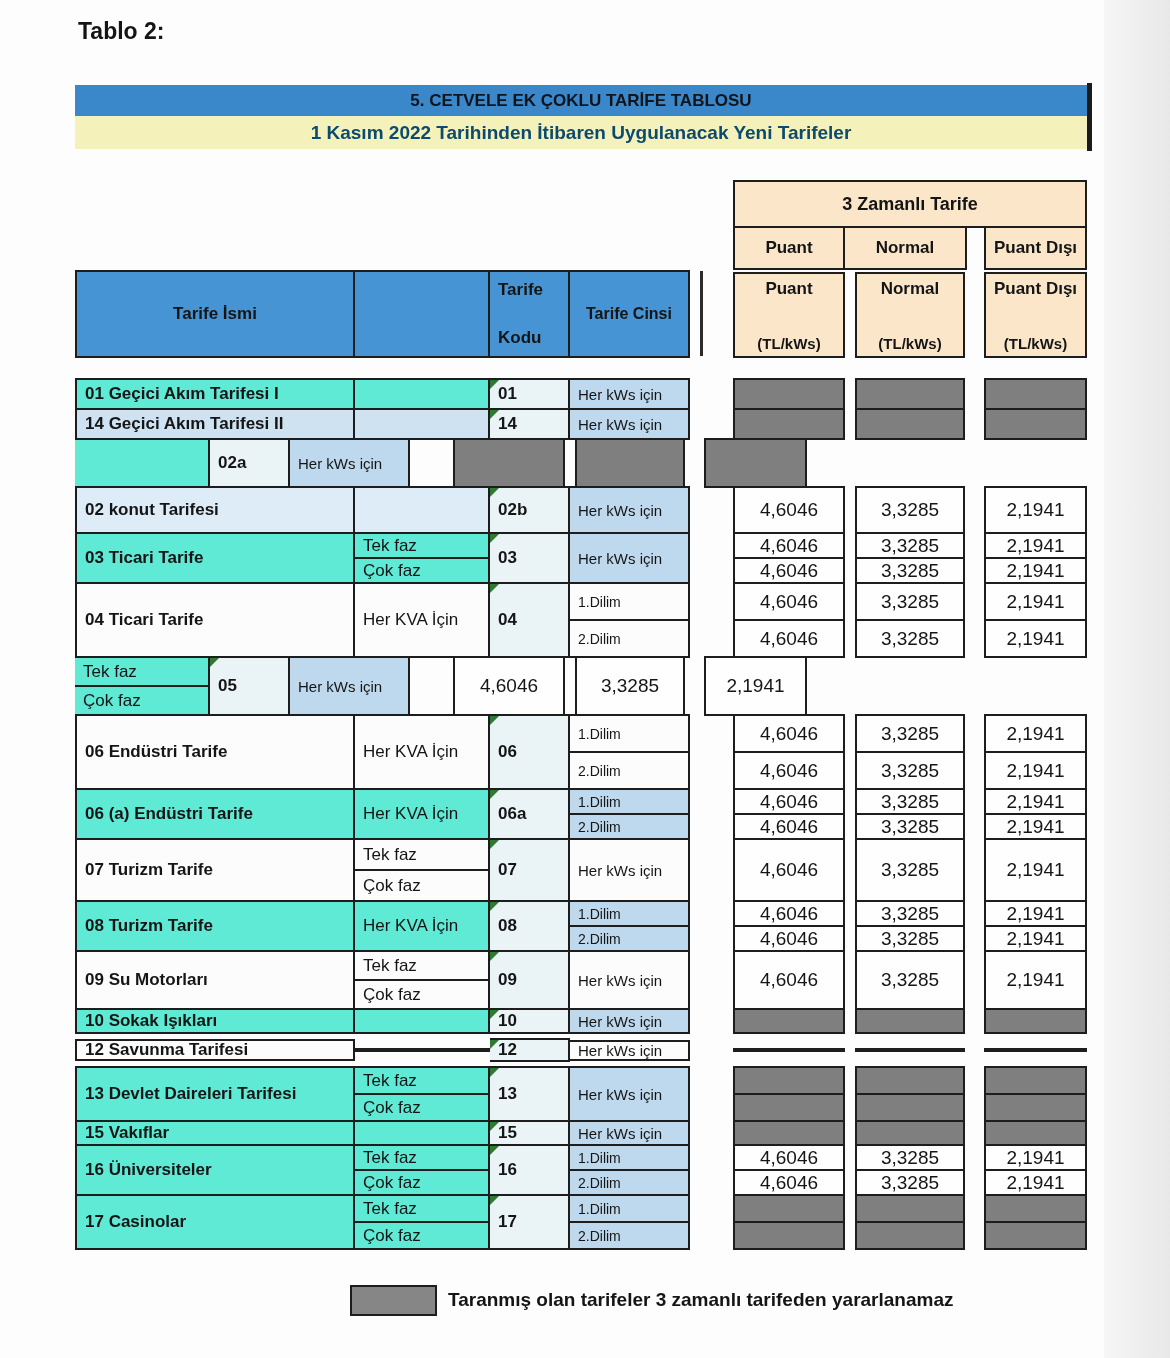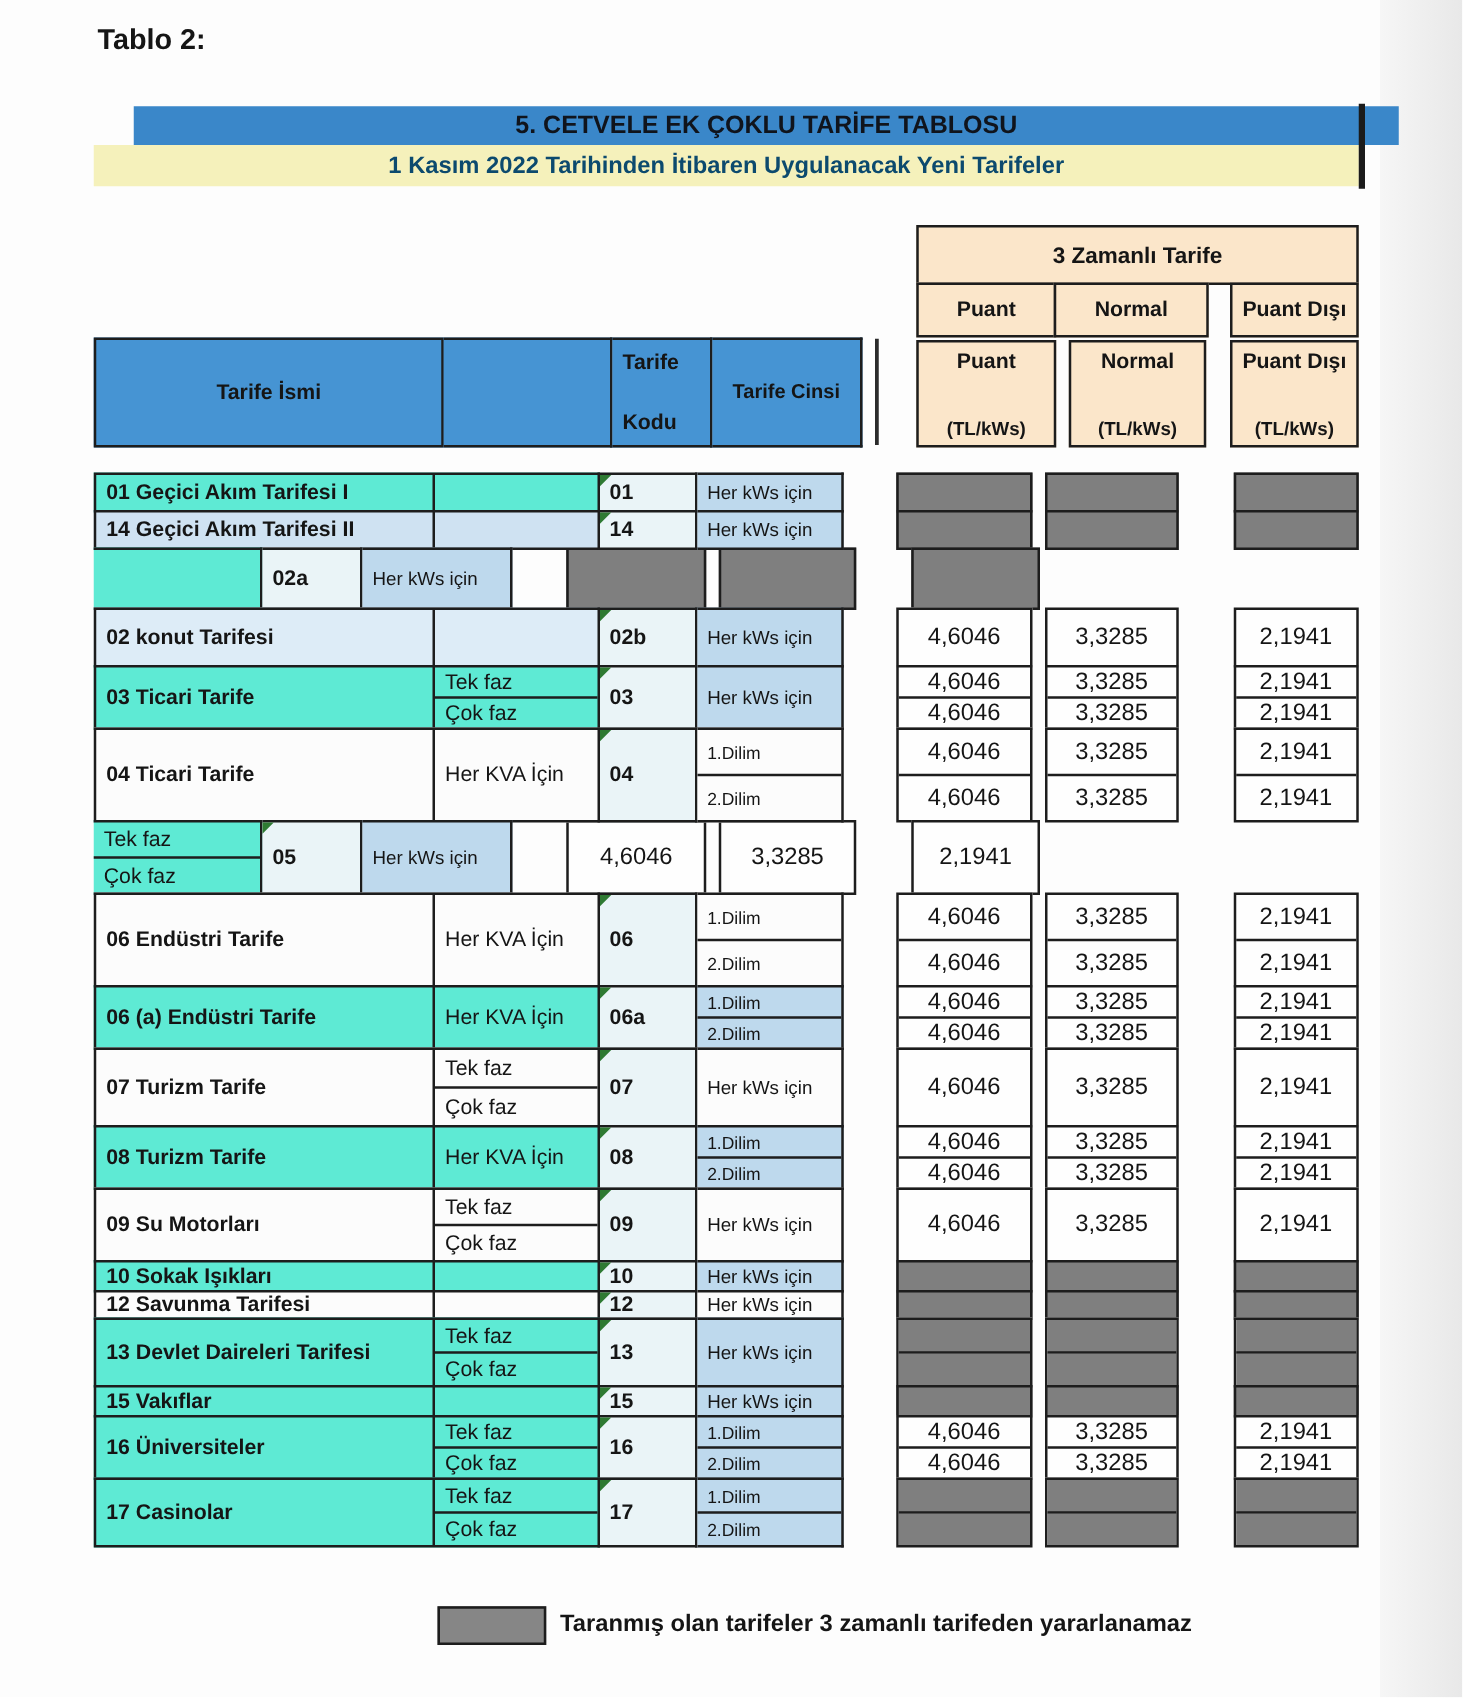--- a/index.html
+++ b/index.html
@@ -5,21 +5,21 @@
   html,body{margin:0;padding:0;background:#ffffff;}
   .stage{
     position:relative;width:1170px;height:1358px;overflow:hidden;
     background:#fdfdfd;font-family:"Liberation Sans",sans-serif;color:#151515;
   }
   .scan-strip{position:absolute;right:0;top:0;width:66px;height:1358px;
     background:linear-gradient(to right,#f6f6f6,#e8e8e8);}
   .page-title{position:absolute;left:78px;top:18px;font-size:23px;font-weight:bold;}
 
   .banner-blue{position:absolute;left:75px;top:85px;width:1012px;height:31px;background:#3a87c9;
-    display:flex;align-items:center;justify-content:center;font-size:20px;font-weight:bold;color:#10141c;margin-left:32px;}
+    display:flex;align-items:center;justify-content:center;font-size:17px;font-weight:bold;color:#10141c;}
   .banner-yellow{position:absolute;left:75px;top:116px;width:1012px;height:33px;background:#f5f1bb;
     display:flex;align-items:center;justify-content:center;font-size:19px;font-weight:bold;color:#0c4a6e;}
   .banner-cap{position:absolute;left:1087px;top:83px;width:5px;height:68px;background:#1b1b1b;}
 
   
   .rh-group{position:absolute;left:733px;top:180px;width:354px;height:48px;background:#fbe6ca;
     border:2px solid #1d1d1d;box-sizing:border-box;display:flex;align-items:center;justify-content:center;
     font-weight:bold;font-size:18px;}
   .rh-cell{position:absolute;top:226px;height:44px;background:#fbe6ca;border:2px solid #1d1d1d;
     box-sizing:border-box;display:flex;align-items:center;justify-content:center;font-weight:bold;font-size:17px;}
@@ -57,21 +57,21 @@
   .w-name{width:280px;}
   .w-sub{width:135px;}
   .w-code{width:80px;}
   .w-cinsi{width:120px;}
   .spacer{width:43px;}
   .gap1{width:10px;}
   .gap2{width:19px;}
   .vc{box-sizing:border-box;width:112px;border:2px solid #1d1d1d;background:#fefefe;
     display:flex;align-items:center;}
   .vc.n{width:110px;}
-  .vc.pd{width:103px;margin-left:25px;}
+  .vc.pd{width:103px;}
   .bg-gray{background:#7f7f7f;}
   .split{display:flex;flex-direction:column;align-items:stretch;padding:0;}
   .split > div{flex:1;display:flex;align-items:center;}
   .split > div.divline{border-bottom:2px solid #1d1d1d;}
   .s-m{background:#5eead4;}
   .s-l{background:#cfe2f2;}
   .s-xl{background:#ddecf7;}
   .s-w{background:#fcfcfc;}
   .s-code{background:#eaf4f7;}
   .s-cb{background:#bed9ed;}
@@ -550,21 +550,21 @@
         <div class="tc w-cinsi s-cb">
           <div class="cinsi-txt">Her kWs için</div>
         </div>
         <div class="spacer"></div>
         <div class="vc p bg-gray"></div>
         <div class="gap1"></div>
         <div class="vc n bg-gray"></div>
         <div class="gap2"></div>
         <div class="vc pd bg-gray"></div>
       </div>
-      <div class="trow" style="height: 24px;">
+      <div class="trow" style="height: 36px; align-items: center;">
         <div class="tc first w-name s-w">
           <div class="name-txt">12 Savunma Tarifesi</div>
         </div>
         <div class="tc w-sub s-w"></div>
         <div class="tc w-code s-code">
           <div class="tri"></div>
           <div class="code-txt">12</div>
         </div>
         <div class="tc w-cinsi s-w">
           <div class="cinsi-txt">Her kWs için</div>

